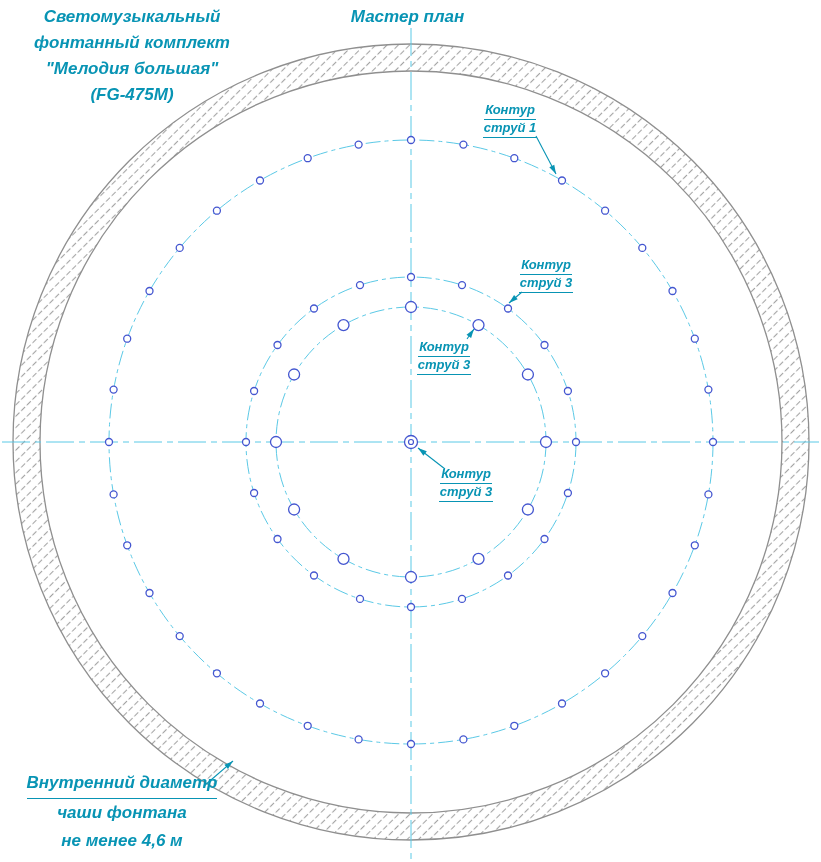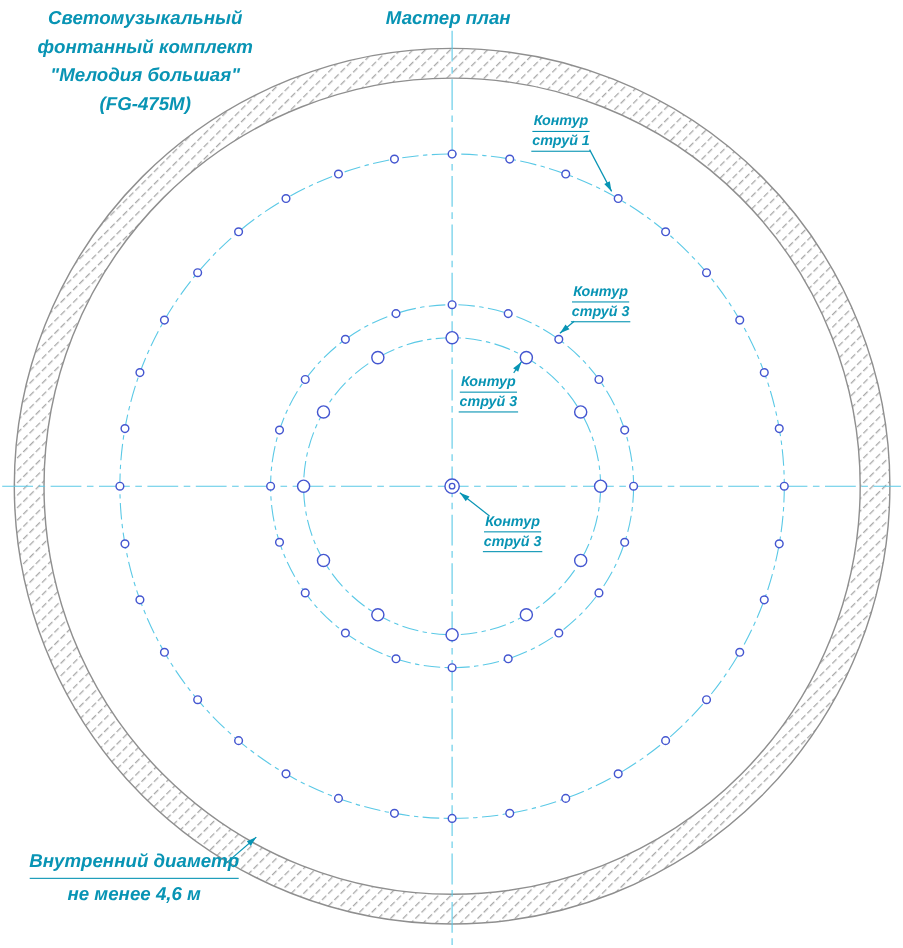--- a/index.html
+++ b/index.html
@@ -158,16 +158,17 @@
     <span>Контур</span><br>
     <span>струй 3</span>
   </div>
   <div class="callout callout-1">
     <span>Контур</span><br>
     <span>струй 3</span>
   </div>
 
   <div class="lbl lbl-big footer-note">
     <div><span class="u">Внутренний диаметр</span></div>
+    <div>чаши фонтана</div>
     <div>не менее 4,6 м</div>
   </div>
 
 </div>
 
 </body></html>

